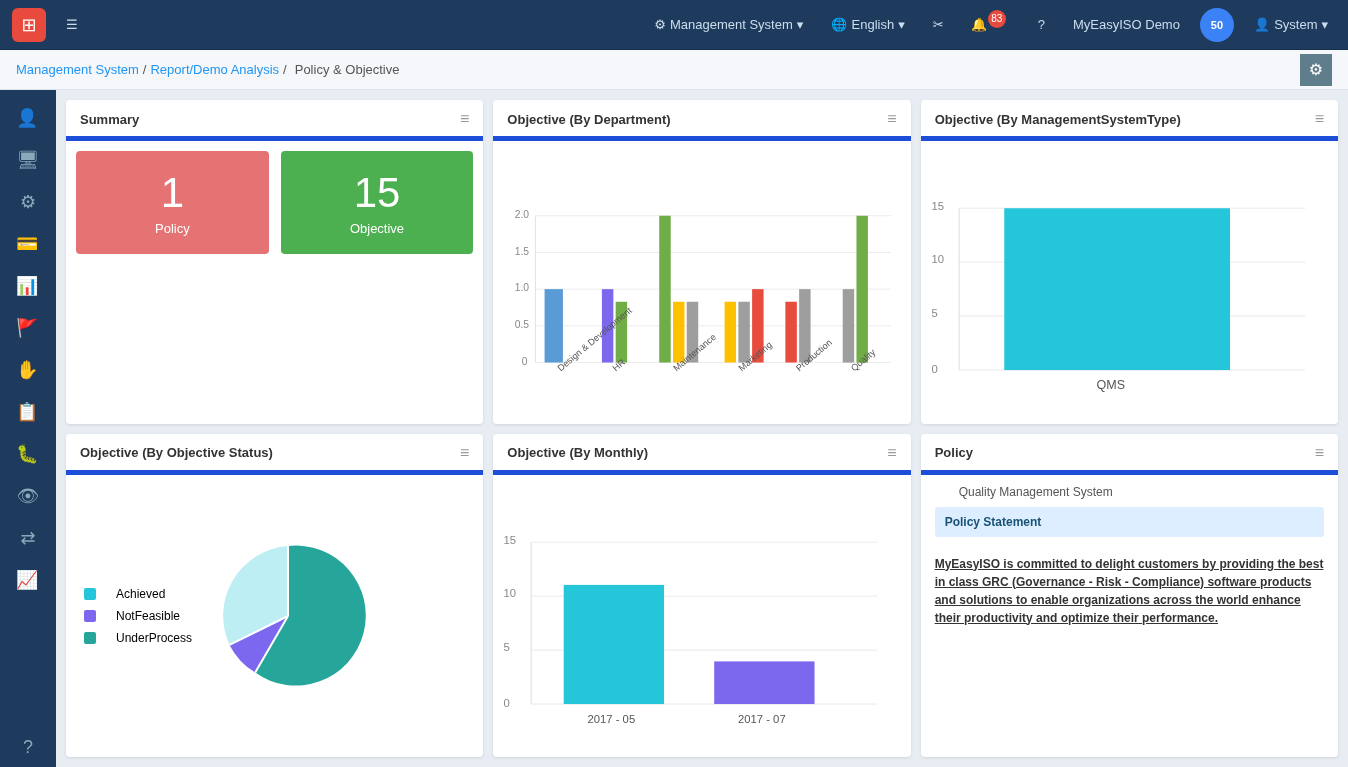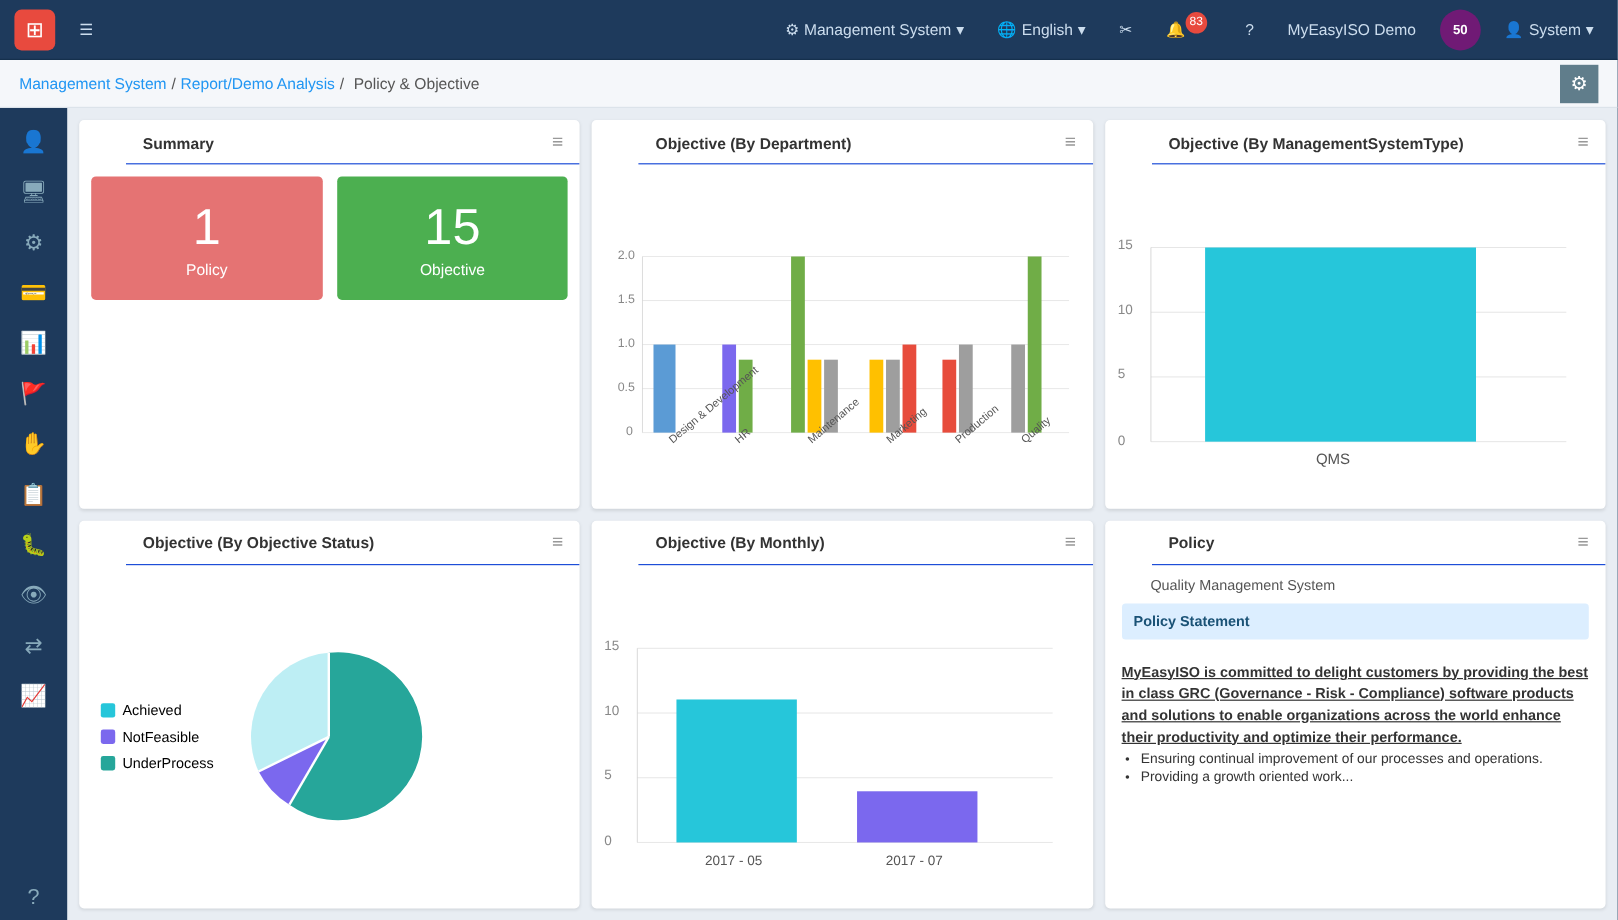--- a/index.html
+++ b/index.html
@@ -27,21 +27,21 @@
       display: flex; align-items: center; gap: 4px;
       color: #cde; cursor: pointer; font-size: 13px; padding: 4px 8px;
     }
     .badge {
       background: #e84a3e; color: #fff; border-radius: 50%;
       width: 18px; height: 18px; font-size: 10px;
       display: flex; align-items: center; justify-content: center;
       position: relative; top: -6px; left: -4px;
     }
     .logo-circle {
-      width: 34px; height: 34px; border-radius: 50%; background: #701a75;
+      width: 34px; height: 34px; border-radius: 50%; background: #3b82f6;
       display: flex; align-items: center; justify-content: center; color: #fff; font-size: 11px; font-weight: bold;
     }
 
     
     .breadcrumb-bar {
       background: #f5f7fa;
       height: 40px;
       display: flex;
       align-items: center;
       padding: 0 16px;
@@ -90,42 +90,41 @@
       border-radius: 4px;
       display: flex;
       flex-direction: column;
       overflow: hidden;
       box-shadow: 0 1px 3px rgba(0,0,0,0.1);
     }
     .card-header {
       display: flex; align-items: center; justify-content: space-between;
       padding: 10px 14px 8px;
       font-size: 13px; font-weight: 600; color: #333;
-      border-bottom: 1px solid #1d4ed8;
-      margin-left: 39px;
+      border-bottom: 5px solid #1d4ed8;
     }
     .card-header-icon { cursor: pointer; color: #999; font-size: 16px; }
     .card-body { flex: 1; padding: 10px; display: flex; align-items: center; justify-content: center; }
 
     
     .summary-boxes { display: flex; gap: 12px; width: 100%; padding: 10px; }
     .summary-box {
       flex: 1; border-radius: 4px; display: flex; flex-direction: column;
       align-items: center; justify-content: center; padding: 18px 10px;
       color: #fff;
     }
     .summary-box.red { background: #e57373; }
     .summary-box.green { background: #4caf50; }
     .summary-box-number { font-size: 42px; font-weight: 300; }
     .summary-box-label { font-size: 13px; margin-top: 4px; }
 
     
     .pie-area { display: flex; align-items: center; gap: 16px; width: 100%; padding: 8px; }
     .legend { display: flex; flex-direction: column; gap: 8px; font-size: 12px; }
-    .legend-item { display: flex; align-items: center; gap: 6px; text-align: right; }
+    .legend-item { display: flex; align-items: center; gap: 20px; text-align: right; }
     .legend-dot { width: 12px; height: 12px; border-radius: 2px; flex-shrink: 0; }
 
     
     .policy-body { flex: 1; padding: 10px 14px; overflow-y: auto; font-size: 12px; color: #333; }
     .policy-section-title { font-size: 12px; color: #555; margin-bottom: 8px; margin-left: 24px; }
     .policy-statement-box {
       background: #dceeff; padding: 8px 10px; border-radius: 3px;
       margin-bottom: 18px; font-size: 12px; font-weight: 600; color: #1a5276;
     }
     .policy-text { font-size: 12px; color: #333; line-height: 1.5; font-weight: 600; margin-bottom: 4px; text-decoration: underline; }
@@ -363,21 +362,17 @@
       <div class="card-header">
         <span>Policy</span>
         <span class="card-header-icon">≡</span>
       </div>
       <div class="policy-body">
         <div class="policy-section-title">Quality Management System</div>
         <div class="policy-statement-box">
           <span>Policy Statement</span>
         </div>
         <p class="policy-text">MyEasyISO is committed to delight customers by providing the best in class GRC (Governance - Risk - Compliance) software products and solutions to enable organizations across the world enhance their productivity and optimize their performance.</p>
-        <ul class="policy-list">
-          <li>Ensuring continual improvement of our processes and operations.</li>
-          <li>Providing a growth oriented work...</li>
-        </ul>
       </div>
     </div>
 
   </div>
 </div>
 
 </body></html>

